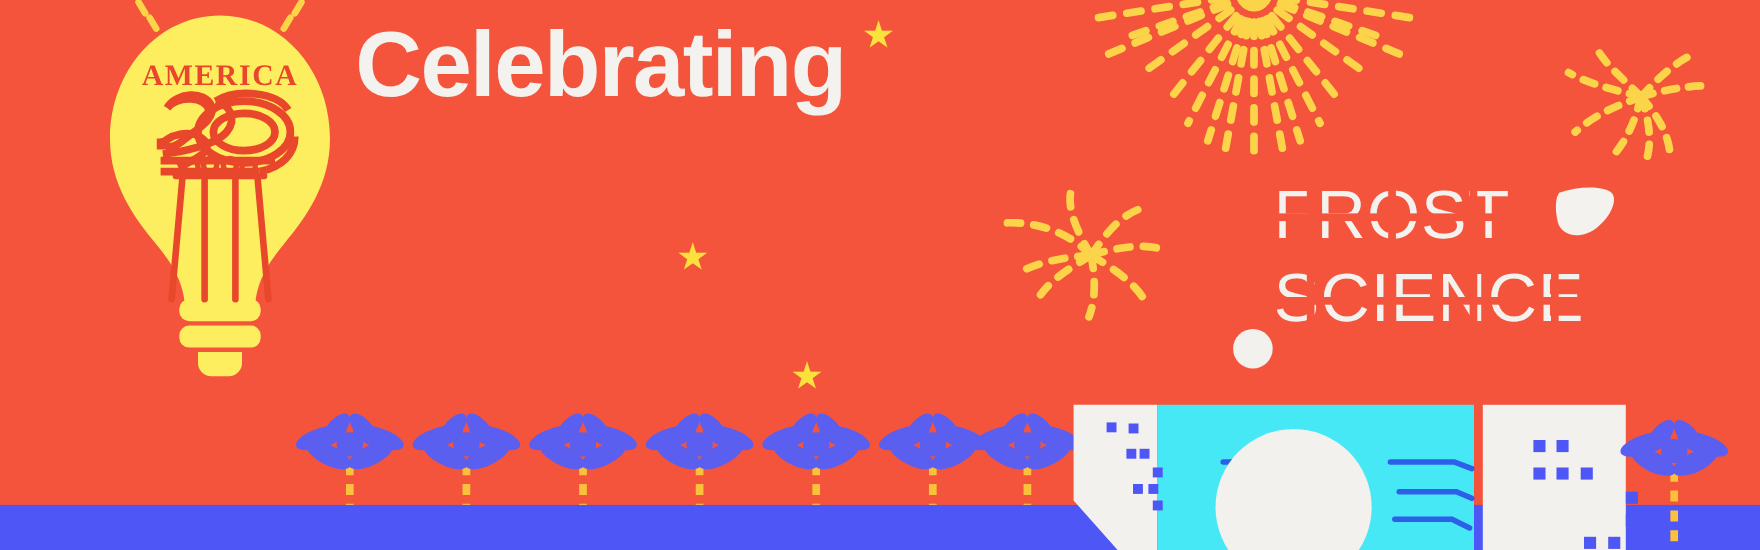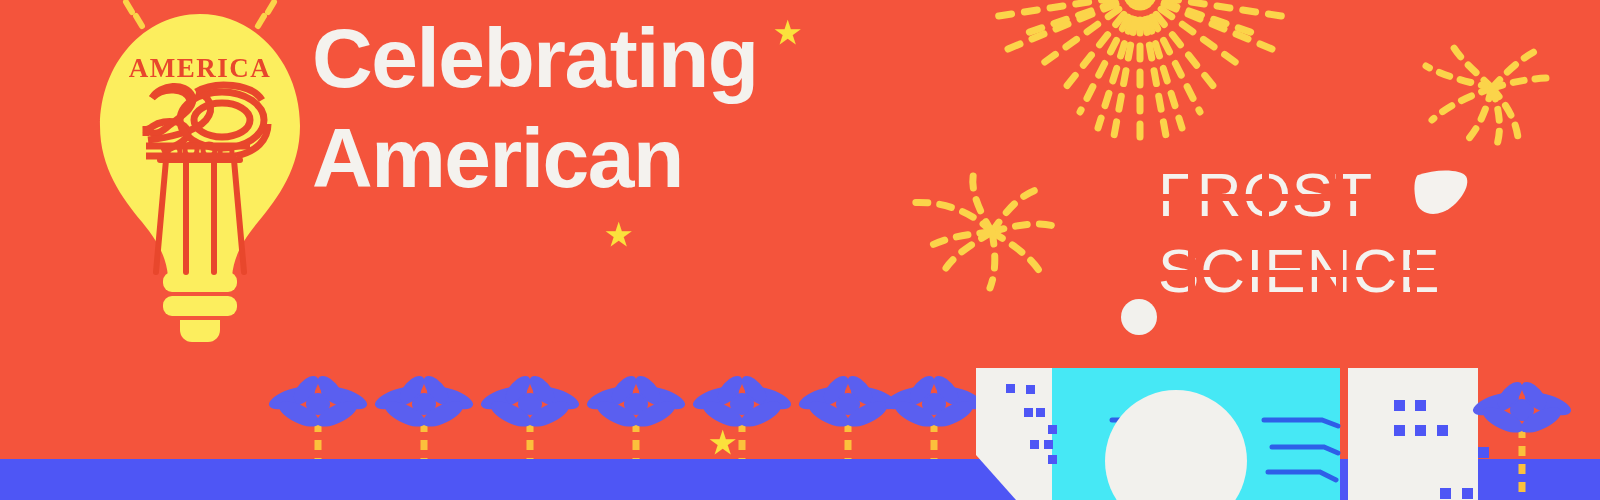--- a/index.html
+++ b/index.html
@@ -28,20 +28,21 @@
   }
   .hl-line {
     color: #F4F2EE;
     font-family: "Liberation Sans", sans-serif;
     font-weight: bold;
     font-size: 84px;
     line-height: 100px;
     letter-spacing: -1.5px;
     white-space: nowrap;
     position: relative;
+    margin-left: 11px;
   }
   .star {
     position: absolute;
     width: 26px;
     height: 26px;
     color: #FBE13C;
     line-height: 26px;
     font-size: 30px;
     text-align: center;
   }
@@ -306,21 +307,20 @@
       </g>
     </g>
   </svg>
 
   <div id="headline">
     <div class="hl-line">
       <span>Celebrating</span>
       <span class="star" id="star-1">★</span>
     </div>
     <div class="hl-line">
-      <span>American</span>
       <span class="star" id="star-2">★</span>
     </div>
     <div class="hl-line">
       <span class="star" id="star-3">★</span>
     </div>
   </div>
 
   <svg id="frost-logo" width="330" height="150" viewBox="0 0 330 150" xmlns="http://www.w3.org/2000/svg">
     <defs>
 

